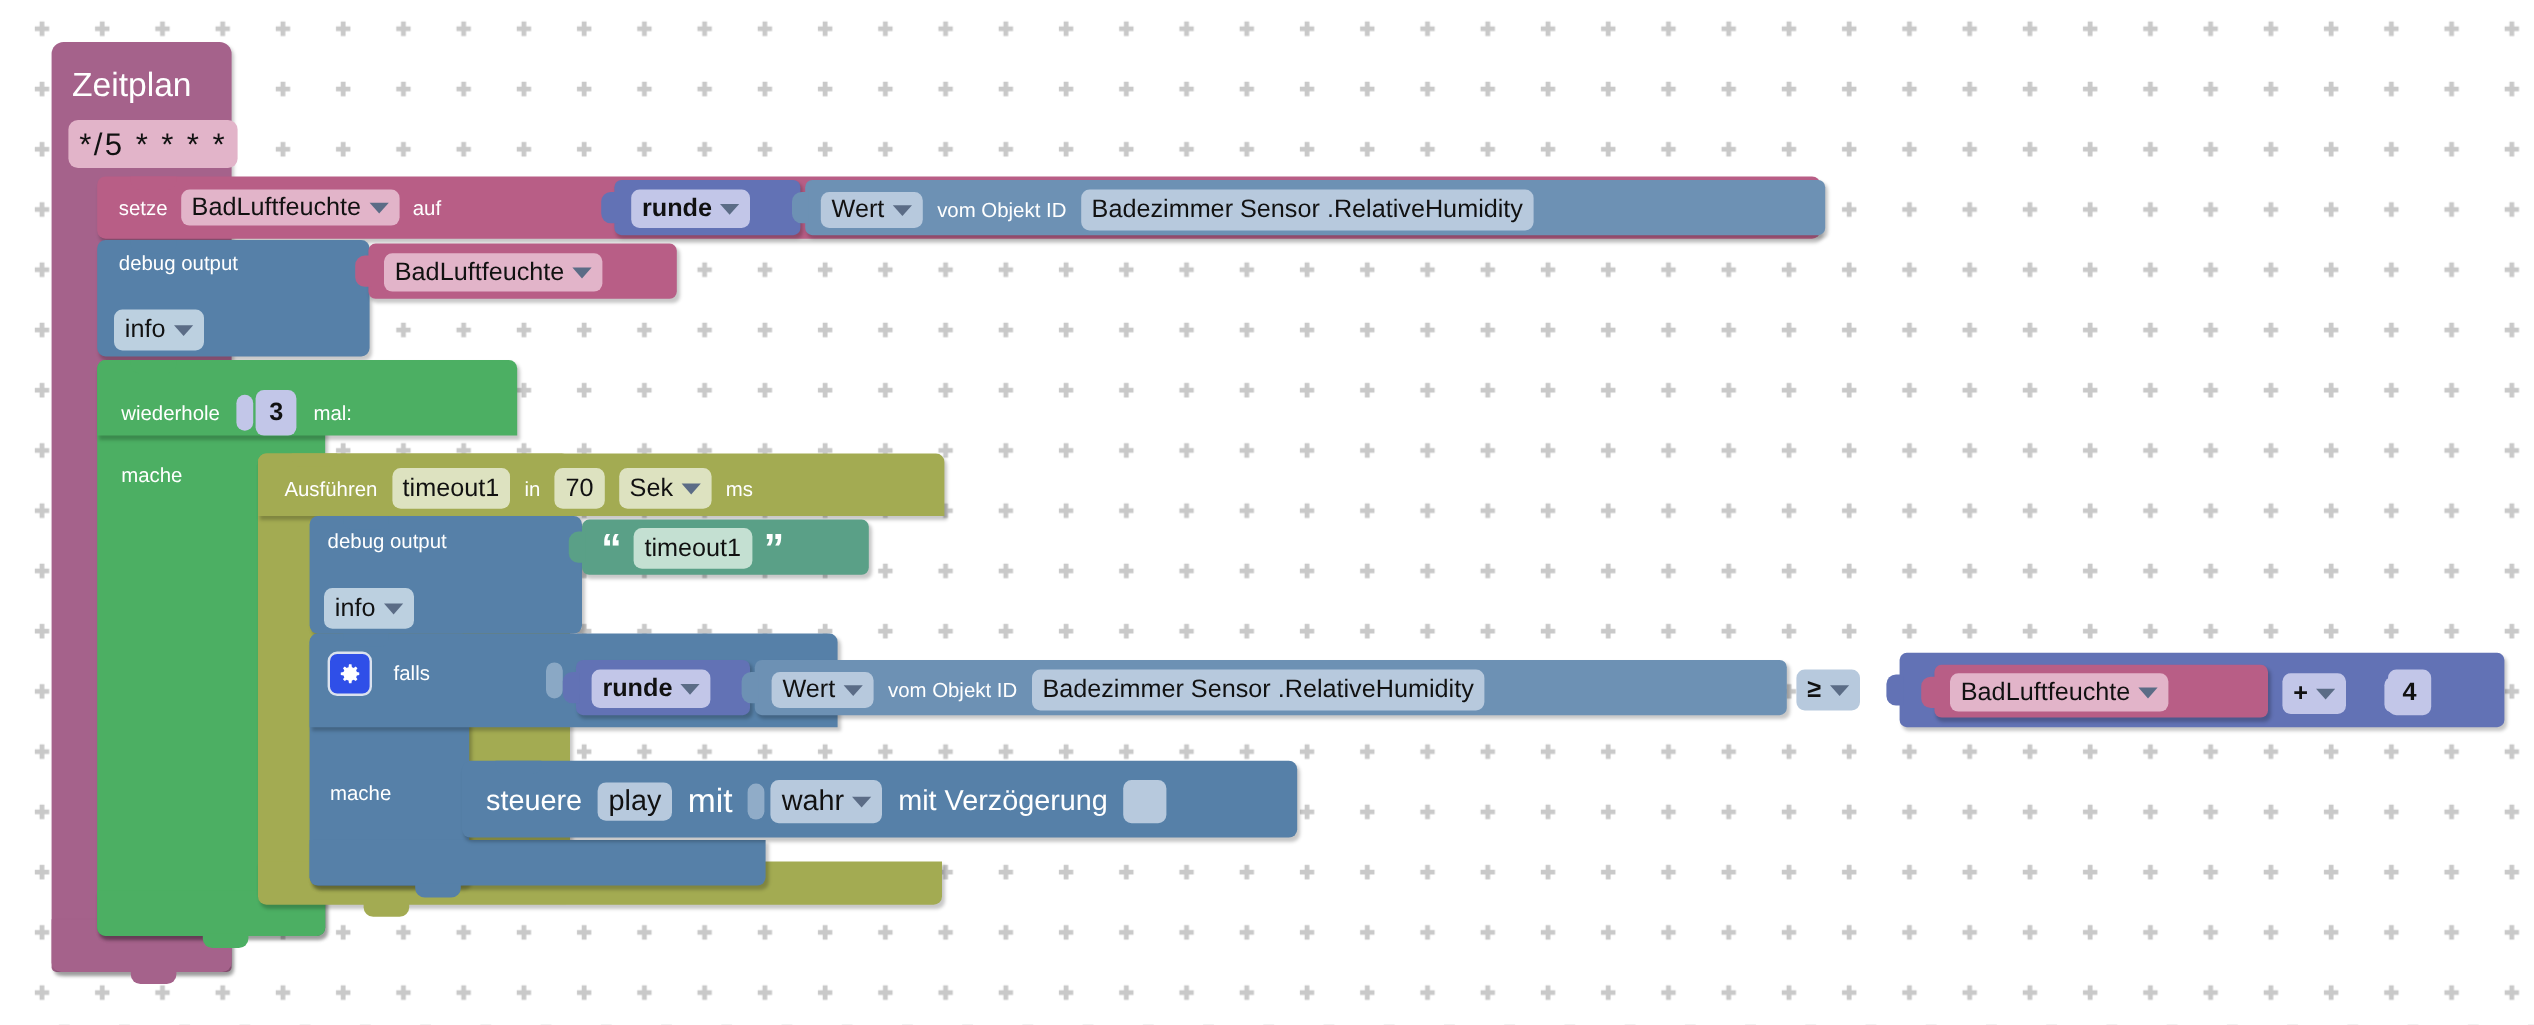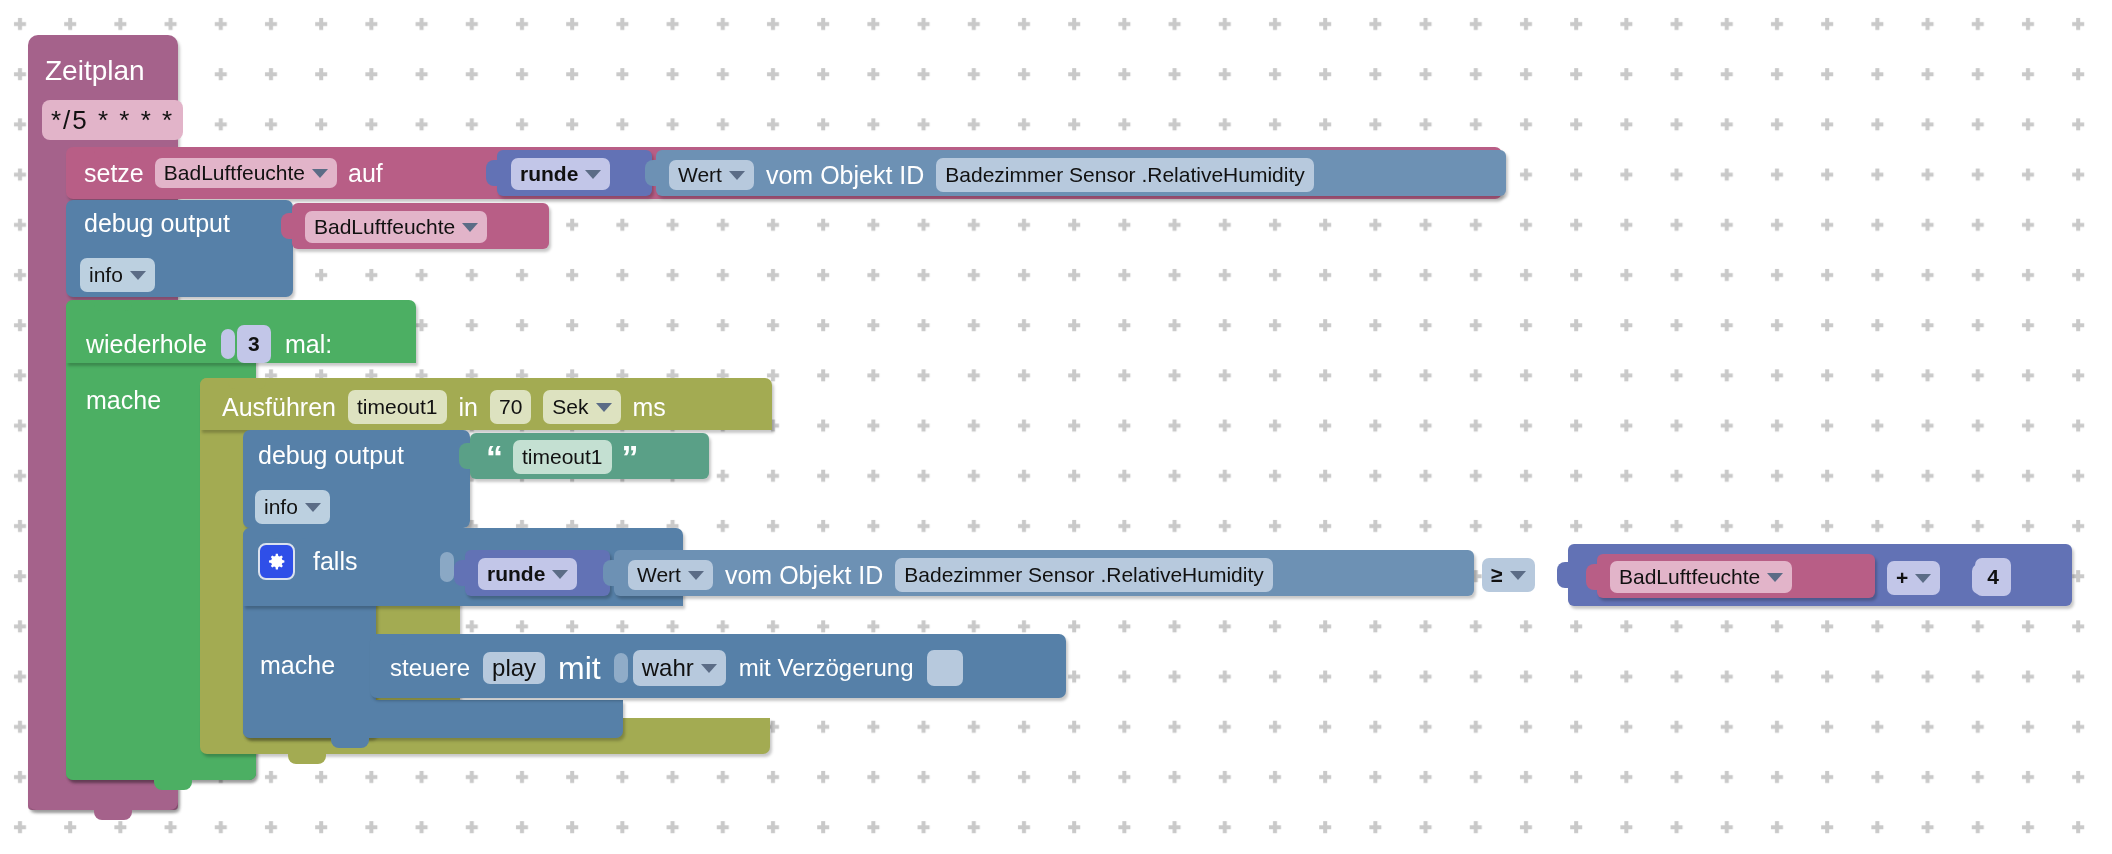--- a/index.html
+++ b/index.html
@@ -12,36 +12,37 @@
   }
   
   #workspace{
     position:absolute;inset:0;
     background-color:#ffffff;
     background-image:
       linear-gradient(to right, #c9c9c9 0 9px, transparent 9px),
       linear-gradient(to bottom, #c9c9c9 0 9px, transparent 9px);
     background-size:50.2px 50.2px, 50.2px 50.2px;
     background-position:34px 44px, 38px 40px;
+    margin-left:15px;
   }
   
   #workspace::before{
     content:"";position:absolute;inset:0;
     background-color:#fff;
     background-image:
       radial-gradient(circle at 0 0, transparent 0, transparent 0);
   }
   .gridlayer{
     position:absolute;inset:0;
     pointer-events:none;
   }
 
   
   .blk{position:absolute;box-sizing:border-box;}
-  .label{color:#fff;font-size:25px;line-height:1;white-space:nowrap;}
+  .label{color:#fff;font-size:17px;line-height:1;white-space:nowrap;}
 
   
   .field{
     display:inline-flex;align-items:center;gap:7px;
     border-radius:7px;padding:3px 9px;
     font-size:21px;color:#111;white-space:nowrap;
     box-sizing:border-box;
   }
   .field .caret{
     width:0;height:0;border-left:8px solid transparent;
@@ -261,21 +262,21 @@
   <span class="socket c-math-light" style="position:absolute;left:1972px;top:564px;"></span>
   <span class="field c-math-light" style="position:absolute;left:1975px;top:558px;height:38px;min-width:36px;justify-content:center;">4</span>
 
   <span class="label" style="position:absolute;left:260px;top:653px;">mache</span>
 
   <div class="blk c-debug sh" style="left:370px;top:634px;width:696px;height:64px;border-radius:7px;"></div>
   <div class="c-debug notch" style="position:absolute;left:398px;top:634px;"></div>
   <div class="row" style="left:390px;top:650px;gap:13px;">
     <span class="label" style="font-size:24px;">steuere</span>
     <span class="field c-obj-field" style="height:32px;font-size:24px;">play</span>
-    <span class="label" style="font-size:32px;">mit</span>
+    <span class="label" style="font-size:28px;">mit</span>
     <span class="socket c-obj-field" style="opacity:.6;"></span>
     <span class="field c-obj-field" style="height:36px;font-size:24px;margin-left:-8px;">
       <span>wahr</span>
       <span class="caret"></span>
     </span>
     <span class="label" style="font-size:24px;">mit Verzögerung</span>
     <span class="field c-obj-field" style="height:36px;width:36px;"></span>
   </div>
 
 </div>

